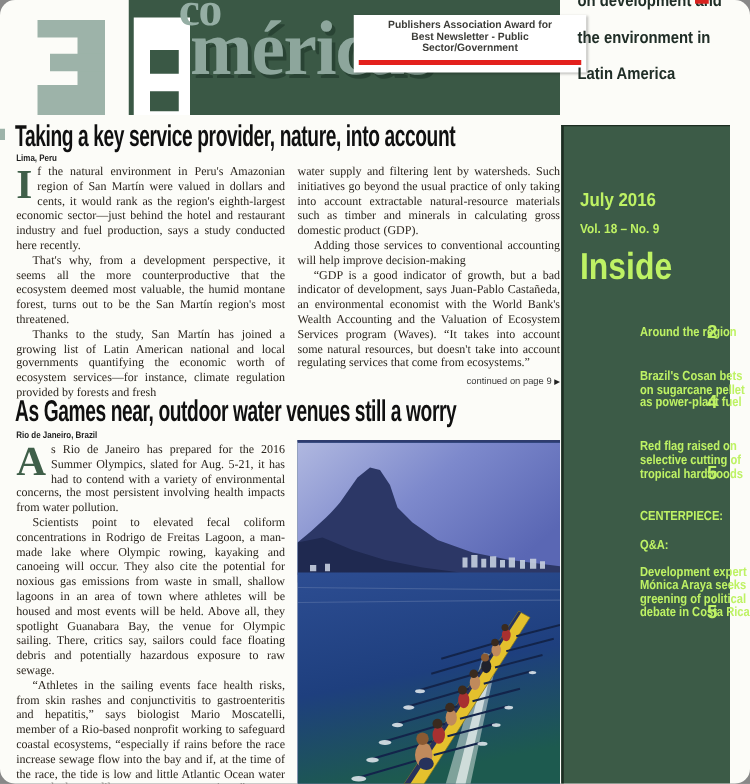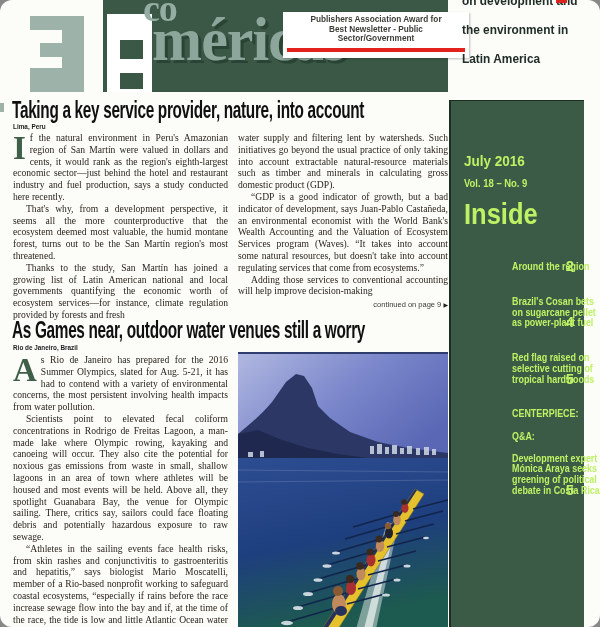--- a/index.html
+++ b/index.html
@@ -111,22 +111,22 @@
   <div class="dateline d1">Lima, Peru</div>
 
   <div class="bodycol a1c1">
     <p><span class="dropcap">I</span><span>f the natural environment in Peru's Amazonian region of San Martín were valued in dollars and cents, it would rank as the region's eighth-largest economic sector—just behind the hotel and restaurant industry and fuel production, says a study conducted here recently.</span></p>
     <p class="indent">That's why, from a development perspective, it seems all the more counterproductive that the ecosystem deemed most valuable, the humid montane forest, turns out to be the San Martín region's most threatened.</p>
     <p class="indent">Thanks to the study, San Martín has joined a growing list of Latin American national and local governments quantifying the economic worth of ecosystem services—for instance, climate regulation provided by forests and fresh</p>
   </div>
 
   <div class="bodycol a1c2">
     <p>water supply and filtering lent by watersheds. Such initiatives go beyond the usual practice of only taking into account extractable natural-resource materials such as timber and minerals in calculating gross domestic product (GDP).</p>
+    <p class="indent">Adding those services to conventional accounting will help improve decision-making</p>
     <p class="indent">“GDP is a good indicator of growth, but a bad indicator of development, says Juan-Pablo Castañeda, an environmental economist with the World Bank's Wealth Accounting and the Valuation of Ecosystem Services program (Waves). “It takes into account some natural resources, but doesn't take into account regulating services that come from ecosystems.”</p>
-    <p class="indent">Adding those services to conventional accounting will help improve decision-making</p>
     <div class="continued"><span>continued on page 9</span> <span class="arrow">▶</span></div>
   </div>
 
   <div class="headline h2">As Games near, outdoor water venues still a worry</div>
   <div class="dateline d2">Rio de Janeiro, Brazil</div>
 
   <div class="bodycol a2c1">
     <p><span class="dropcap">A</span><span>s Rio de Janeiro has prepared for the 2016 Summer Olympics, slated for Aug. 5-21, it has had to contend with a variety of environmental concerns, the most persistent involving health impacts from water pollution.</span></p>
     <p class="indent">Scientists point to elevated fecal coliform concentrations in Rodrigo de Freitas Lagoon, a man-made lake where Olympic rowing, kayaking and canoeing will occur. They also cite the potential for noxious gas emissions from waste in small, shallow lagoons in an area of town where athletes will be housed and most events will be held. Above all, they spotlight Guanabara Bay, the venue for Olympic sailing. There, critics say, sailors could face floating debris and potentially hazardous exposure to raw sewage.</p>
     <p class="indent">“Athletes in the sailing events face health risks, from skin rashes and conjunctivitis to gastroenteritis and hepatitis,” says biologist Mario Moscatelli, member of a Rio-based nonprofit working to safeguard coastal ecosystems, “especially if rains before the race increase sewage flow into the bay and if, at the time of the race, the tide is low and little Atlantic Ocean water enters the bay to dilute sewage concentrations.”</p>

